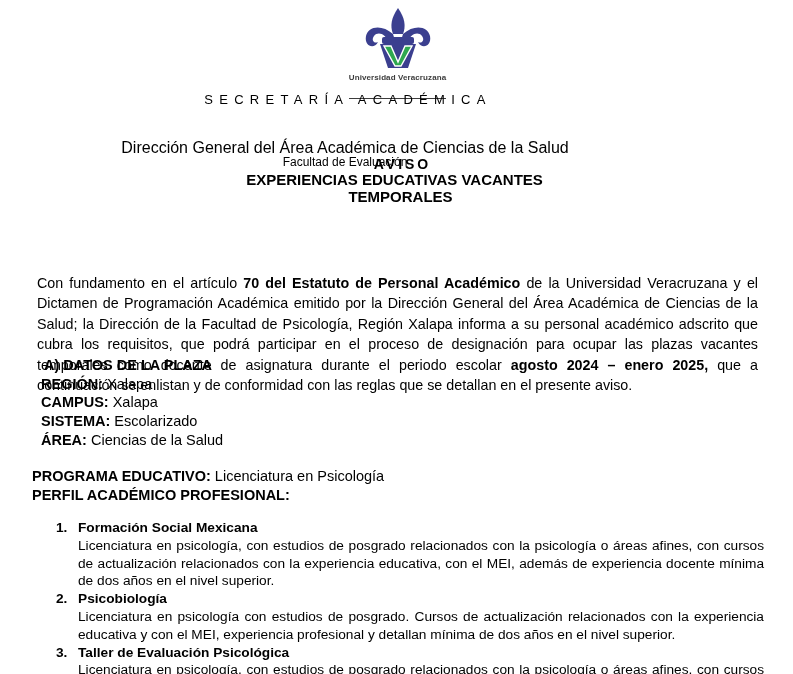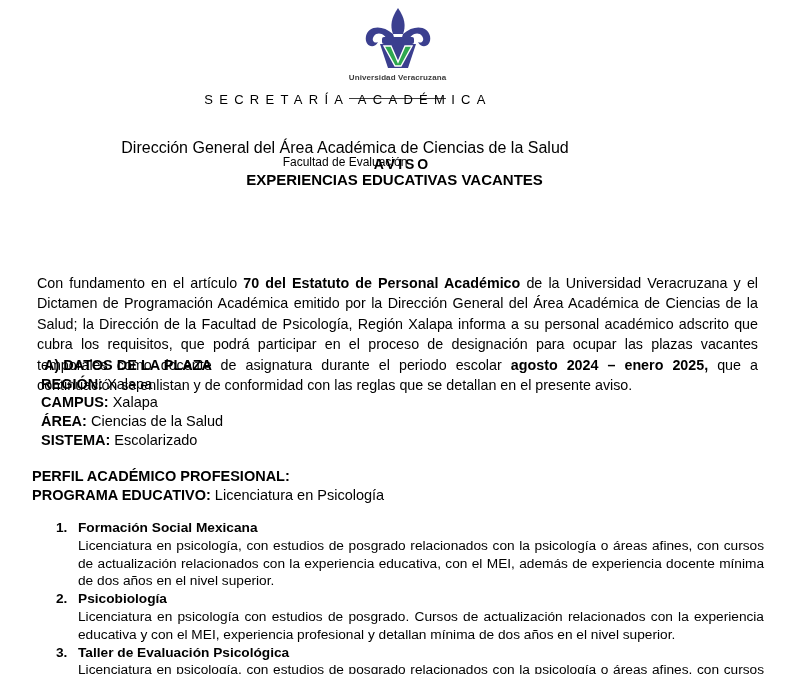--- a/index.html
+++ b/index.html
@@ -59,35 +59,36 @@
 
 <div class="header">
   <div class="sec">SECRETARÍA ACADÉMICA</div>
   <div class="dg">Dirección General del Área Académica de Ciencias de la Salud</div>
   <div class="fac">Facultad de Evaluación</div>
 </div>
 
 <div class="titles">
   <div class="aviso">AVISO</div>
   <div class="t1">EXPERIENCIAS EDUCATIVAS VACANTES</div>
+  <div class="t2">TEMPORALES</div>
 </div>
 
 <div class="intro"><span>Con fundamento en el artículo </span><b>70 del Estatuto de Personal Académico</b><span> de la Universidad Veracruzana y el Dictamen de Programación Académica emitido por la Dirección General del Área Académica de Ciencias de la Salud; la Dirección de la Facultad de Psicología, Región Xalapa informa a su personal académico adscrito que cubra los requisitos, que podrá participar en el proceso de designación para ocupar las plazas vacantes temporales como docente de asignatura durante el periodo escolar </span><b>agosto 2024 – enero 2025,</b><span> que a continuación se enlistan y de conformidad con las reglas que se detallan en el presente aviso.</span></div>
 
 <div class="section">
   <div class="sec-a">A)  DATOS DE LA PLAZA</div>
   <div><span class="k">REGIÓN:</span><span> Xalapa</span></div>
   <div><span class="k">CAMPUS:</span><span> Xalapa</span></div>
+  <div><span class="k">SISTEMA:</span><span> Escolarizado</span></div>
   <div><span class="k">ÁREA:</span><span> Ciencias de la Salud</span></div>
-  <div><span class="k">SISTEMA:</span><span> Escolarizado</span></div>
 </div>
 
 <div class="pe">
+  <div><span class="k" style="font-weight:bold">PROGRAMA EDUCATIVO:</span><span> Licenciatura en Psicología</span></div>
   <div style="font-weight:bold">PERFIL ACADÉMICO PROFESIONAL:</div>
-  <div><span class="k" style="font-weight:bold">PROGRAMA EDUCATIVO:</span><span> Licenciatura en Psicología</span></div>
 </div>
 
 <div class="list">
   <div>
     <div class="item-title">
         <span class="item-num">1.</span>
         <span>Formación Social Mexicana</span>
       </div>
     <div class="item-body">Licenciatura en psicología, con estudios de posgrado relacionados con la psicología o áreas afines, con cursos de actualización relacionados con la experiencia educativa, con el MEI, además de experiencia docente mínima de dos años en el nivel superior.</div>
   </div>

